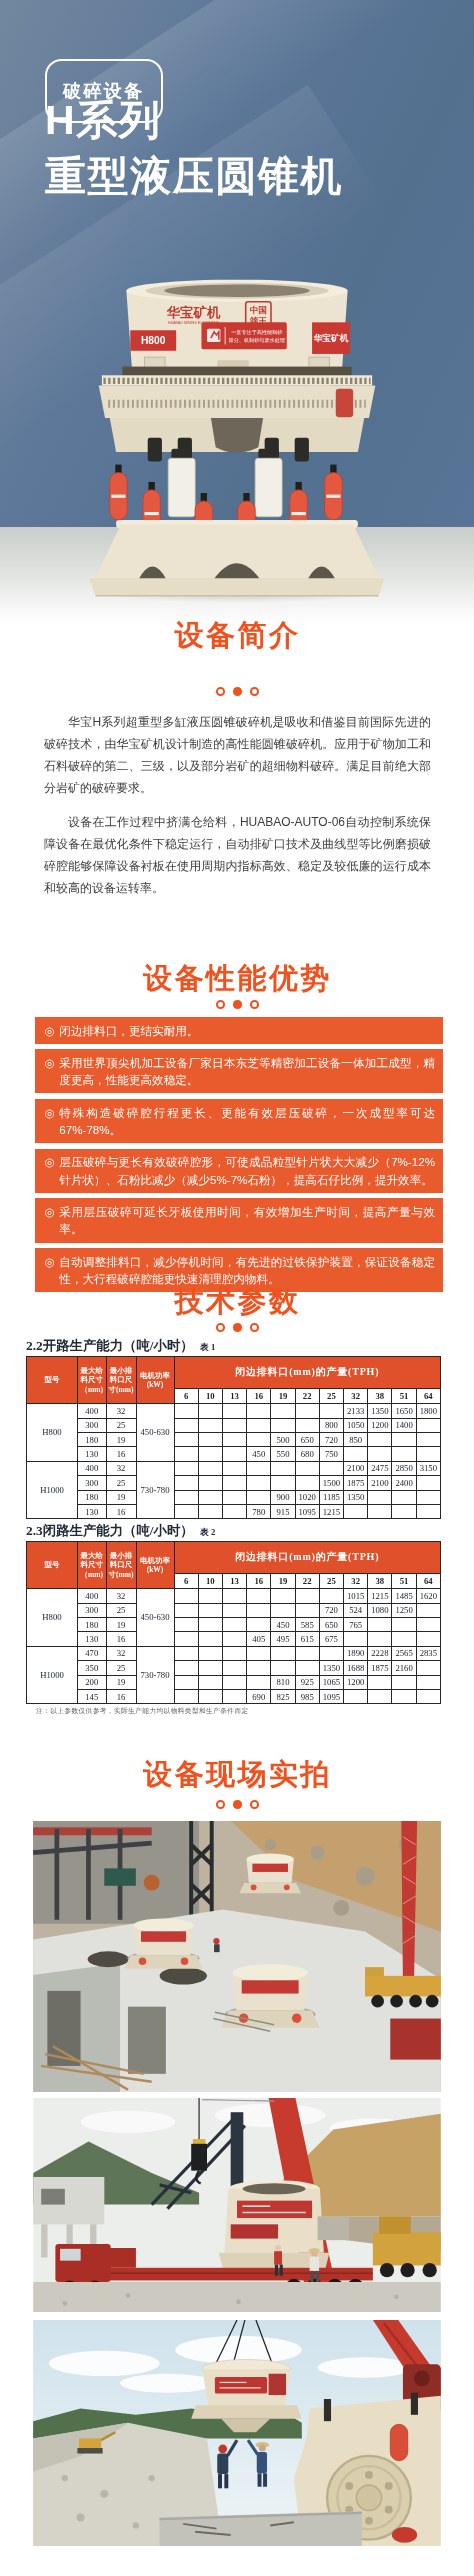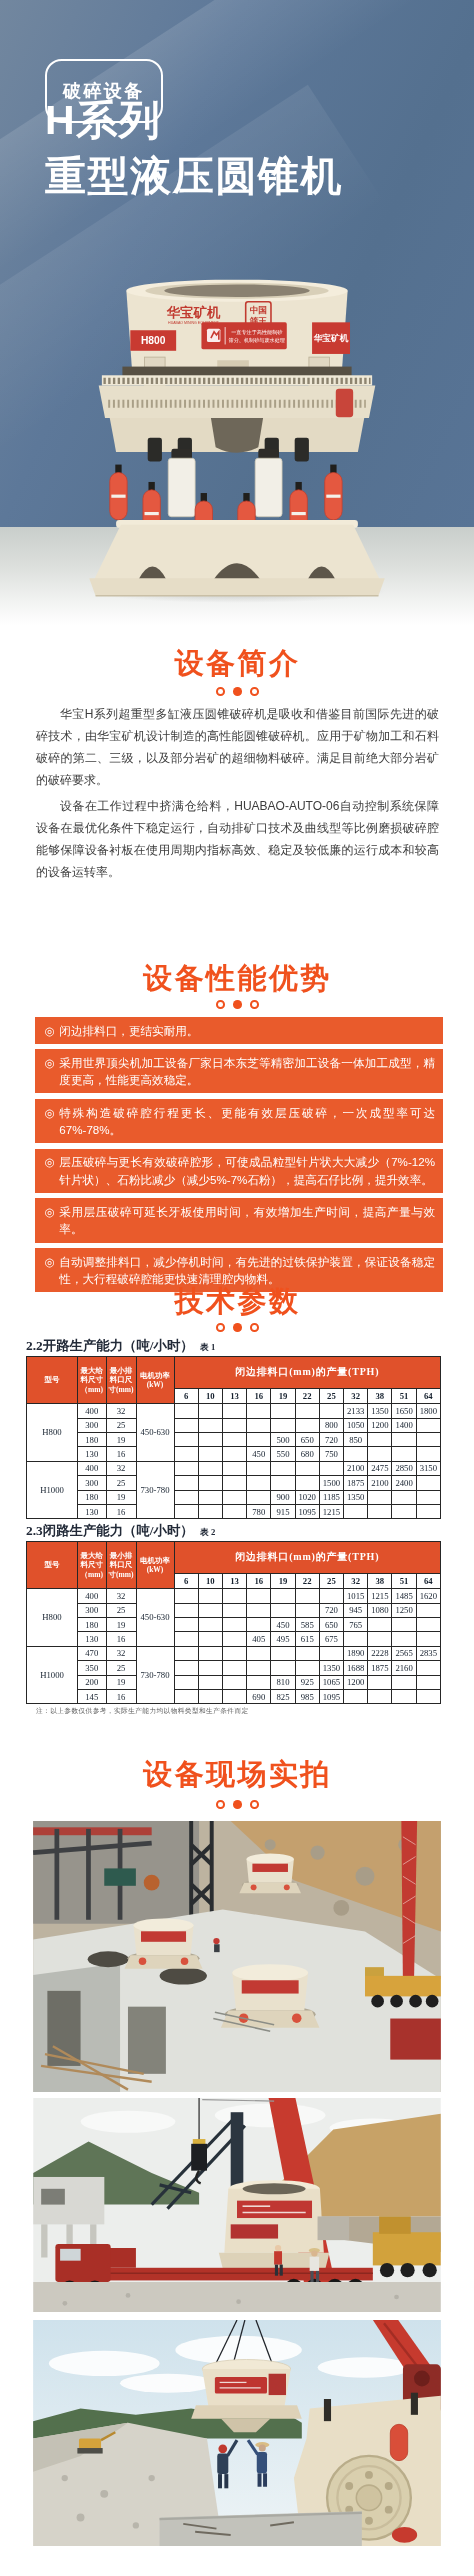--- a/index.html
+++ b/index.html
@@ -24,21 +24,21 @@
       background:radial-gradient(ellipse at center,rgba(40,40,35,.22) 0%,rgba(40,40,35,0) 70%);}
   
   .sec{position:absolute;left:0;width:475px;margin:0;text-align:center;
        color:#f0511d;font-size:29px;font-weight:800;letter-spacing:2.4px;}
   .dots{position:absolute;left:0;width:475px;text-align:center;}
   .dots i{display:inline-block;width:8.7px;height:8.7px;border-radius:50%;margin:0 4px;box-sizing:border-box;}
   .dots .ring{border:2px solid #f0511d;}
   .dots .fill{background:#f0511d;}
   
   .intro-text{position:absolute;left:32px;top:699px;width:411px;}
-  .intro-text p{margin:4px;text-indent:2em;font-size:12px;line-height:22px;color:#3c3c3c;
+  .intro-text p{margin:12px;text-indent:2em;font-size:12px;line-height:22px;color:#3c3c3c;
                 text-align:justify;}
   
   .adv-list{position:absolute;left:35px;top:1017px;width:408px;}
   .adv-item{background:#e95b2c;color:#fff;margin-bottom:5.5px;padding:4.7px 8px 4.7px 9.5px;
             display:flex;gap:4.7px;font-size:11.6px;line-height:17.4px;box-sizing:border-box;text-align:justify;}
   .adv-mark{flex:0 0 auto;}
   
   .tbl-title{position:absolute;left:26px;font-family:"Liberation Serif",serif;
              font-size:13.4px;font-weight:700;color:#222a38;}
   .tbl-title .tag{font-size:8.7px;margin-left:6.3px;}
@@ -163,21 +163,21 @@
       <rect x="52" y="306" width="306" height="10" rx="4" fill="#f2ebd9"></rect>
       <path d="M58,312 L352,312 L386,382 L24,382 Z" fill="#ece4d0"></path>
       <path d="M80,382 q18,-34 36,0 Z" fill="#5d564a"></path>
       <path d="M175,382 q30,-42 60,0 Z" fill="#5d564a"></path>
       <path d="M294,382 q18,-34 36,0 Z" fill="#5d564a"></path>
       <path d="M18,380 L392,380 L384,402 L26,402 Z" fill="#e6ddc7"></path>
       <line x1="26" y1="402" x2="384" y2="402" stroke="#c9bfa6" stroke-width="2"></line>
     </svg>
   </header>
 
-  <h2 class="sec" style="top:644px">设备简介</h2>
+  <h2 class="sec" style="top:616px">设备简介</h2>
   <div class="dots" style="top:685px">
     <i class="ring"></i><i class="fill"></i><i class="ring"></i>
   </div>
   <div class="intro-text">
     <p>华宝H系列超重型多缸液压圆锥破碎机是吸收和借鉴目前国际先进的破碎技术，由华宝矿机设计制造的高性能圆锥破碎机。应用于矿物加工和石料破碎的第二、三级，以及部分岩矿的超细物料破碎。满足目前绝大部分岩矿的破碎要求。</p>
     <p>设备在工作过程中挤满仓给料，HUABAO-AUTO-06自动控制系统保障设备在最优化条件下稳定运行，自动排矿口技术及曲线型等比例磨损破碎腔能够保障设备衬板在使用周期内指标高效、稳定及较低廉的运行成本和较高的设备运转率。</p>
   </div>
 
   <h2 class="sec" style="top:959px">设备性能优势</h2>
   <div class="dots" style="top:998px">
@@ -450,21 +450,21 @@
         <tr>
           <td>300</td>
           <td>25</td>
           <td></td>
           <td></td>
           <td></td>
           <td></td>
           <td></td>
           <td></td>
           <td>720</td>
-          <td>945</td>
+          <td>524</td>
           <td>1080</td>
           <td>1250</td>
           <td></td>
         </tr>
         <tr>
           <td>180</td>
           <td>19</td>
           <td></td>
           <td></td>
           <td></td>

